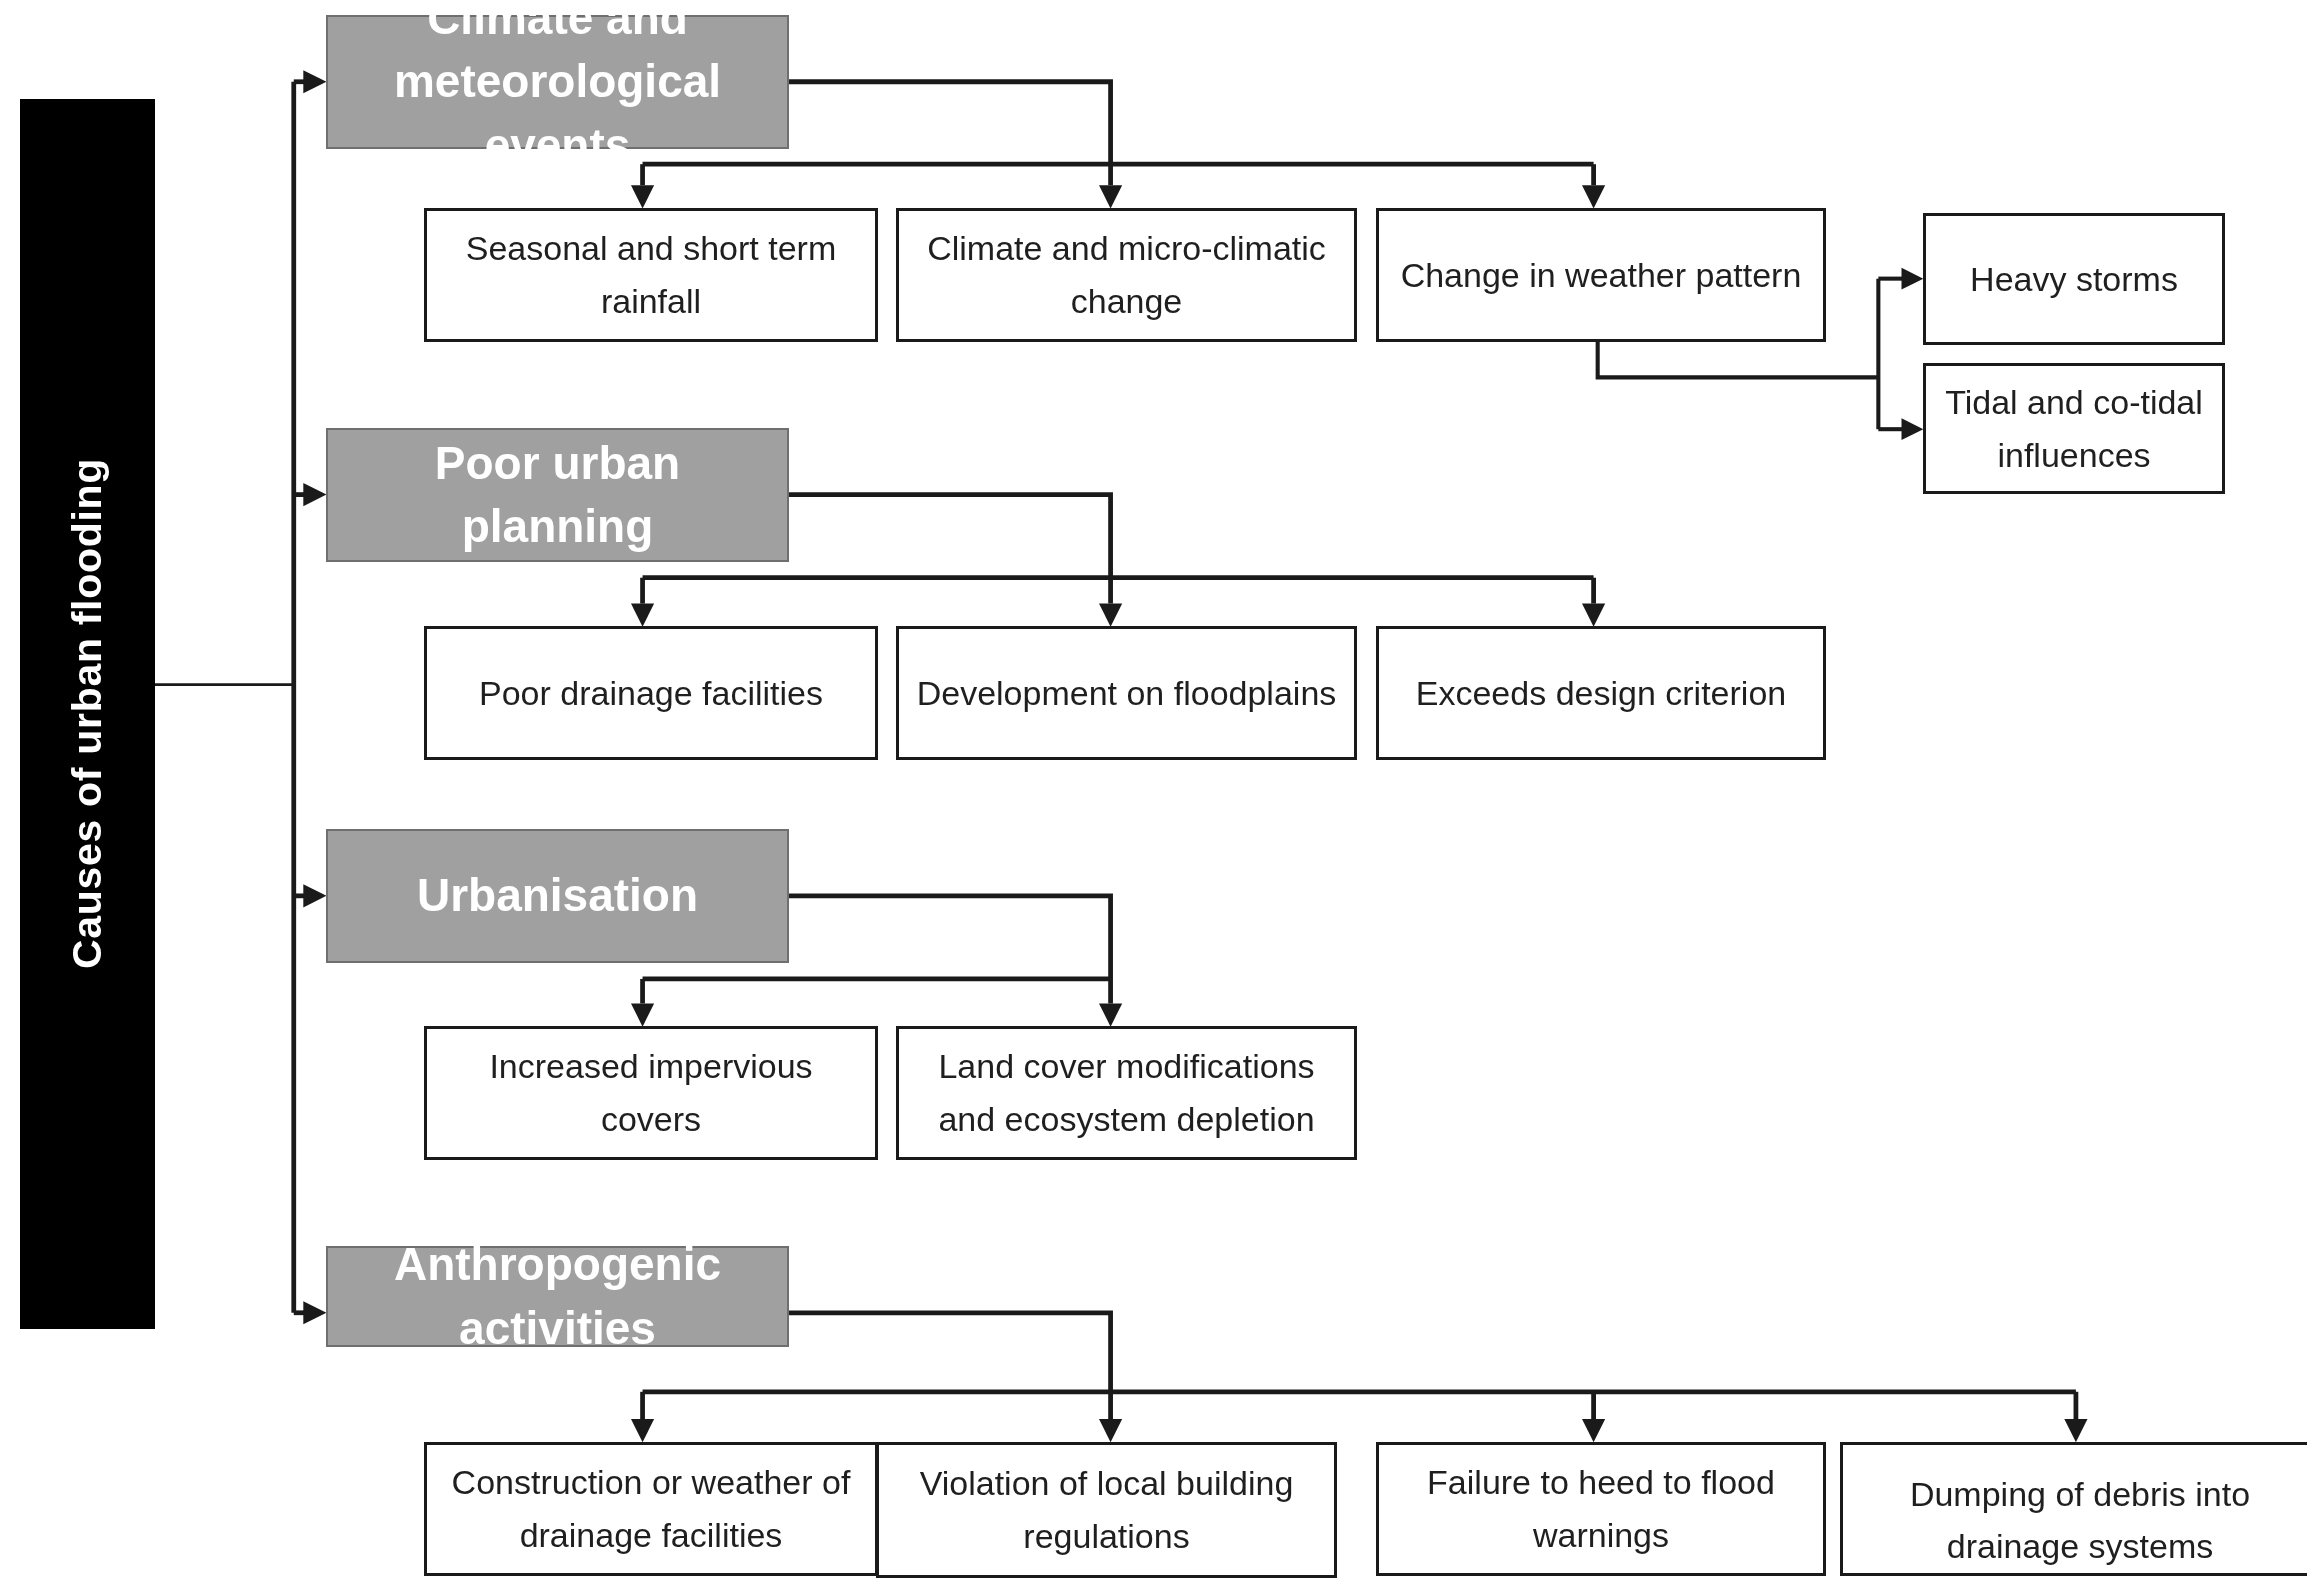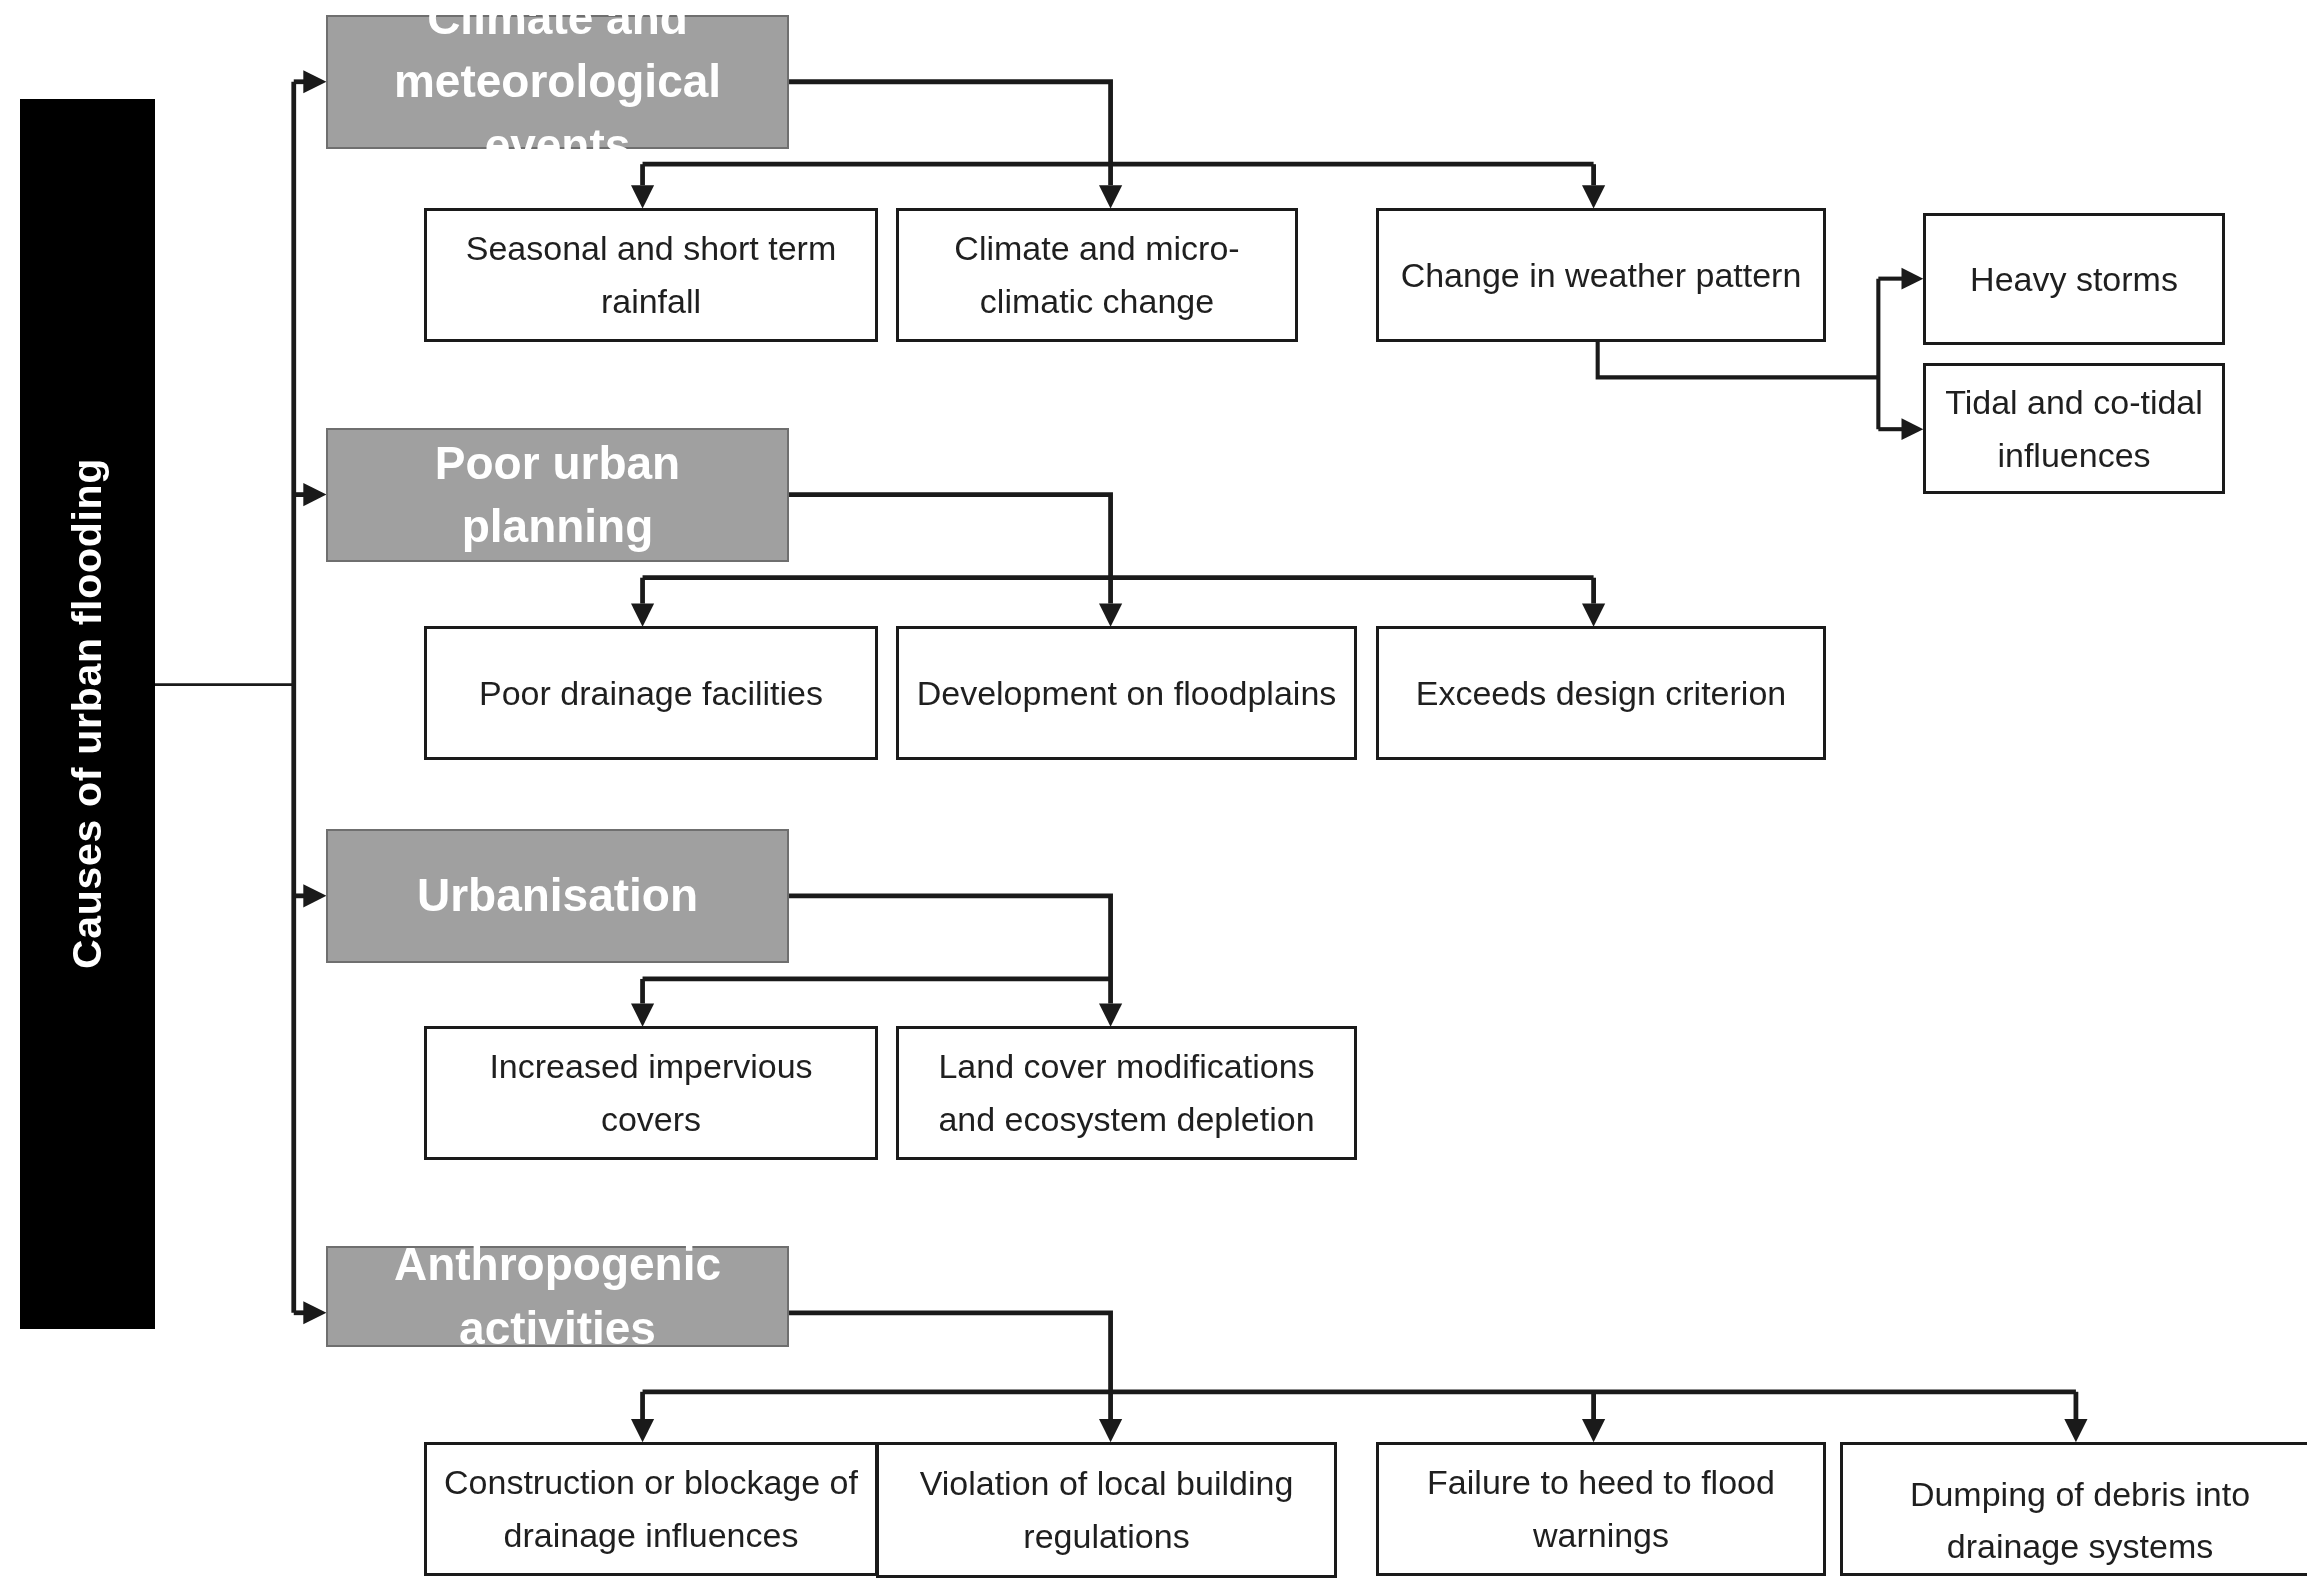--- a/index.html
+++ b/index.html
@@ -139,21 +139,21 @@
   <div class="node category" style="left:326px; top:829px; width:463px; height:134px;">
     <span>Urbanisation</span>
   </div>
   <div class="node category" style="left:326px; top:1246px; width:463px; height:101px;">
     <span>Anthropogenic activities</span>
   </div>
 
   <div class="node cause" style="left:424px; top:208px; width:454px; height:134px;">
     <span>Seasonal and short term rainfall</span>
   </div>
-  <div class="node cause" style="left:896px; top:208px; width:402px; height:134px;">
+  <div class="node cause" style="left:896px; top:208px; width:461px; height:134px;">
     <span>Climate and micro-climatic change</span>
   </div>
   <div class="node cause" style="left:1376px; top:208px; width:450px; height:134px;">
     <span>Change in weather pattern</span>
   </div>
   <div class="node cause" style="left:1923px; top:213px; width:302px; height:132px;">
     <span>Heavy storms</span>
   </div>
   <div class="node cause" style="left:1923px; top:363px; width:302px; height:131px;">
     <span>Tidal and co-tidal influences</span>
@@ -170,21 +170,21 @@
   </div>
 
   <div class="node cause" style="left:424px; top:1026px; width:454px; height:134px;">
     <span>Increased impervious covers</span>
   </div>
   <div class="node cause" style="left:896px; top:1026px; width:461px; height:134px;justify-content:flex-end;">
     <span>Land cover modifications and ecosystem depletion</span>
   </div>
 
   <div class="node cause" style="left:424px; top:1442px; width:454px; height:134px;">
-    <span>Construction or blockage of drainage influences</span>
+    <span>Construction or weather of drainage facilities</span>
   </div>
   <div class="node cause" style="left:876px; top:1442px; width:461px; height:136px;">
     <span>Violation of local building regulations</span>
   </div>
   <div class="node cause" style="left:1376px; top:1442px; width:450px; height:134px;">
     <span>Failure to heed to flood warnings</span>
   </div>
   <div class="node cause" style="left:1840px; top:1442px; width:480px; height:134px;align-items:flex-end;">
     <span>Dumping of debris into drainage systems</span>
   </div>

